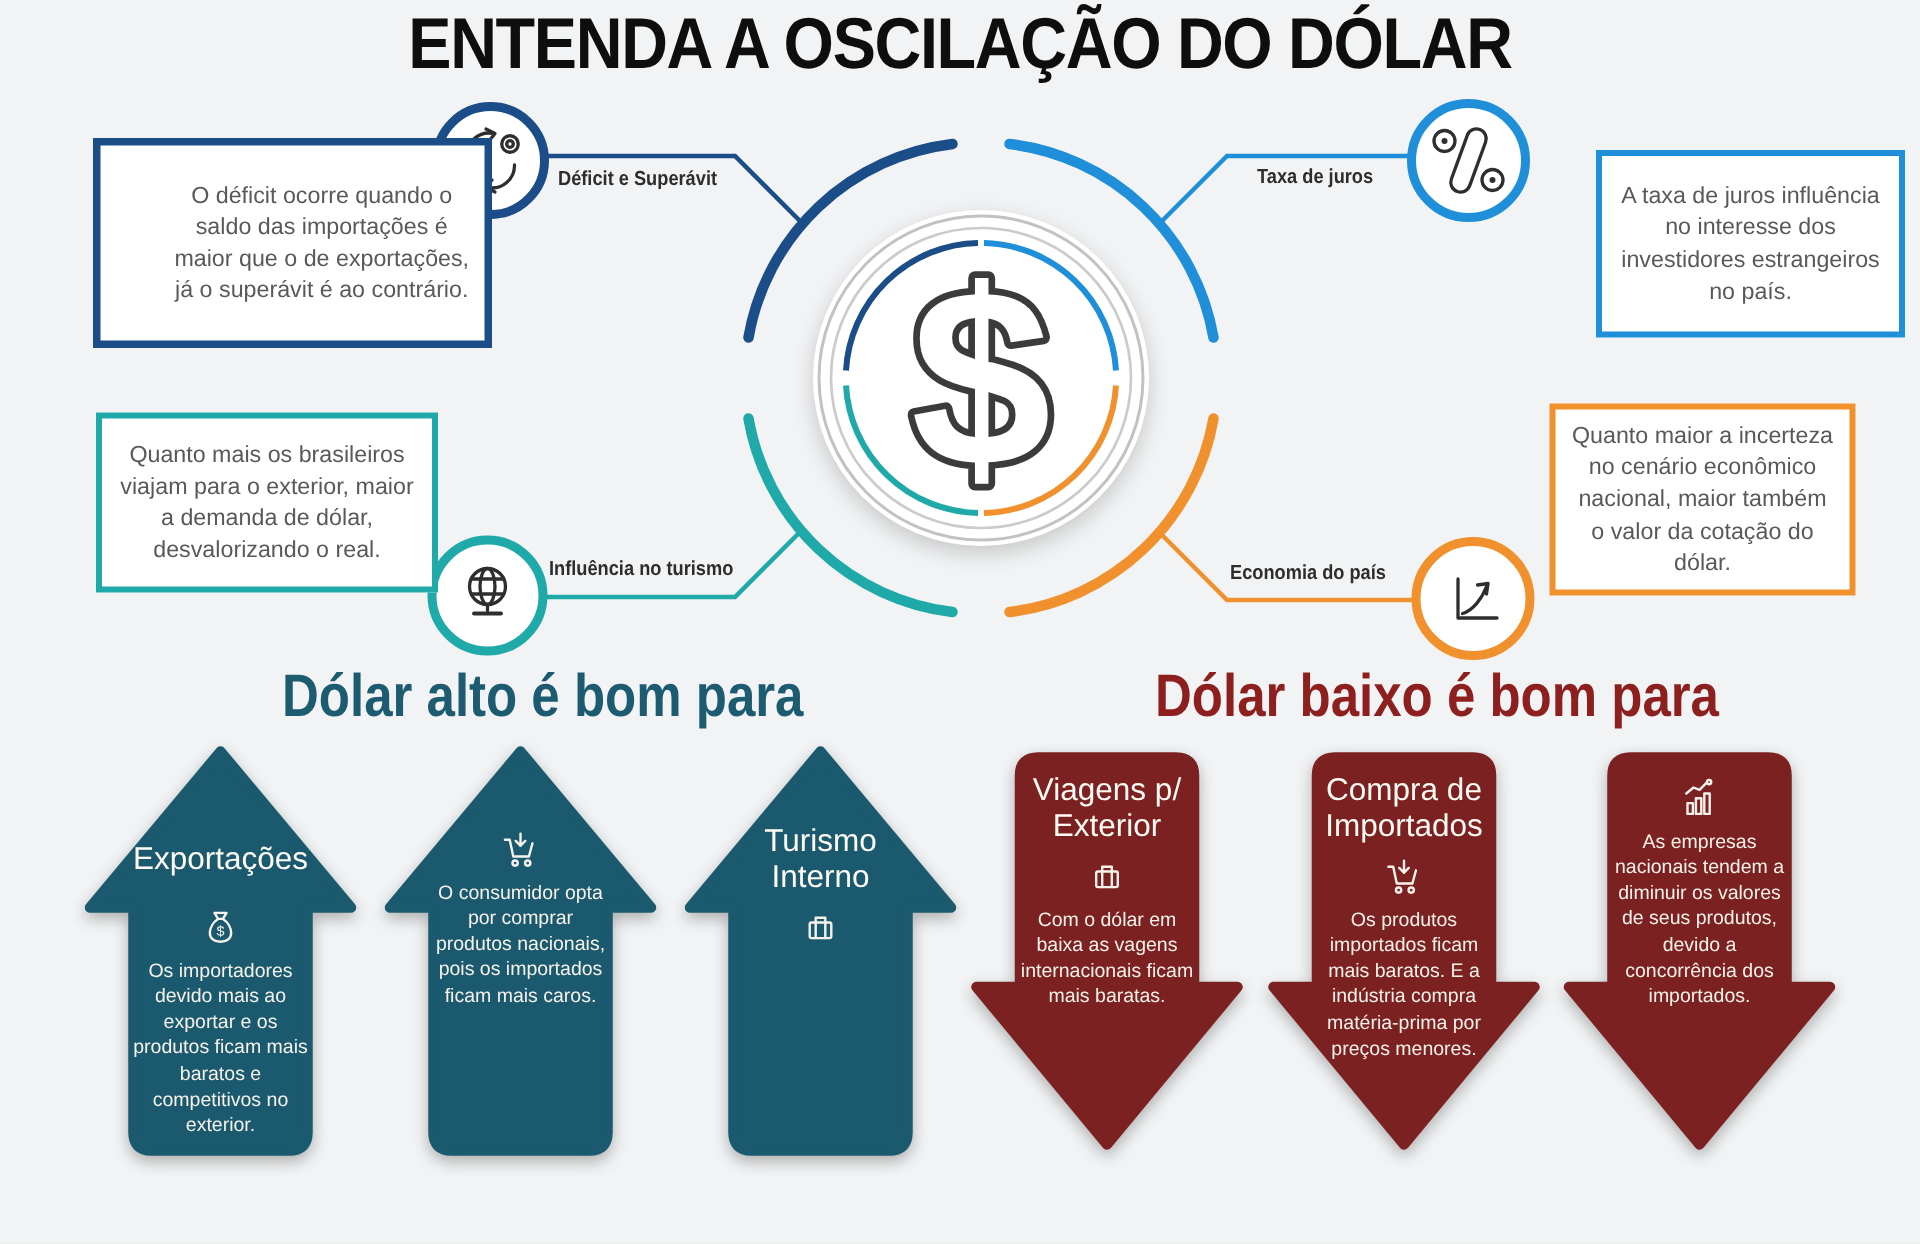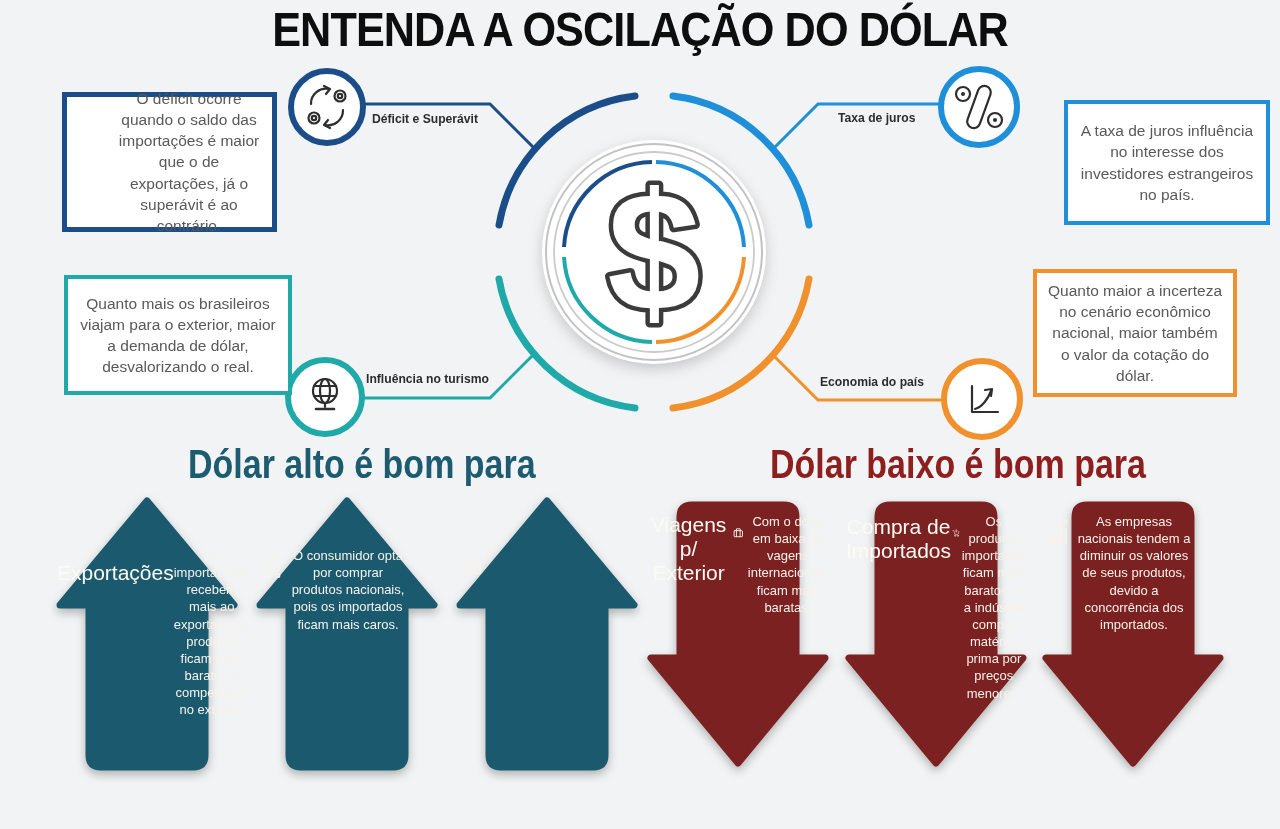--- a/index.html
+++ b/index.html
@@ -30,21 +30,21 @@
     font-family:"Liberation Sans", sans-serif; font-weight:bold; font-size:168px;
     fill:#ffffff; stroke:#3b3b3b; stroke-width:9; paint-order:stroke;
     stroke-linejoin:round; text-anchor:middle;
   }
   
   .box {
     position:absolute; background:#fff; box-sizing:border-box;
     display:flex; align-items:center; justify-content:center; text-align:center;
     color:#595959; font-size:15.5px; line-height:1.36; padding:6px 9px;
   }
-  .box-tl { left:62px;  top:92px;  width:215px; height:140px; border:5px solid #1b4e89;padding-left:48px; }
+  .box-tl { left:62px;  top:92px;  width:266px; height:140px; border:5px solid #1b4e89;padding-left:48px; }
   .box-tr { left:1032px; top:100px; width:206px; height:125px; border:4px solid #1e8fd8;margin-left:32px; }
   .box-bl { left:64px;  top:275px; width:228px; height:120px; border:4px solid #1fa9a9; }
   .box-br { left:1033px; top:269px; width:204px; height:128px; border:4px solid #f0912d;justify-content:center; }
   
   .f-label {
     position:absolute; font-size:13.5px; font-weight:bold; color:#2d2d2d;
     transform:scaleX(.9); transform-origin:left center; white-space:nowrap;
   }
   .lbl-deficit  { left:372px; top:111px; }
   .lbl-juros    { left:838px; top:110px; }
@@ -61,21 +61,21 @@
   
   .card { position:absolute; width:180px; }
   .card.up   { top:497px; height:276px; }
   .card.down { top:500px; height:272px; }
   .card .shape { position:absolute; left:0; top:0; width:100%; height:100%;
                  overflow:visible; filter:drop-shadow(0 4px 5px rgba(0,0,0,.28)); }
   .fill-teal { fill:#1b5a6e; stroke:#1b5a6e; stroke-width:7; stroke-linejoin:round; }
   .fill-red  { fill:#7c2121; stroke:#7c2121; stroke-width:7; stroke-linejoin:round; }
   .card .content {
     position:absolute; left:0; top:0; width:100%; height:100%;
-    display:flex; align-items:flex-start; box-sizing:border-box;
+    display:flex; flex-direction:column; align-items:center; box-sizing:border-box;
   }
   .card.up .content   { padding-top:50px; }
   .card.down .content { padding-top:13px; }
   .card-title {
     color:#fdfaf3; font-size:21px; line-height:1.15; text-align:center;
     min-height:52px; display:flex; align-items:center; justify-content:center; width:140px;
   }
   .cicon { width:32px; height:32px; margin:4px 0 3px 0; }
   .icon-w { stroke:#f7f3ec; stroke-width:2; fill:none; stroke-linecap:round; stroke-linejoin:round; }
   .card-text {
@@ -186,21 +186,21 @@
     </svg>
     <div class="content">
       <div class="card-title">Exportações</div>
       <svg class="cicon" viewBox="0 0 40 40">
         <g class="icon-w">
           <path d="M15,7 H25 L22,12 H18 Z"></path>
           <path d="M18,12 C10,17 7,31 20,31 C33,31 30,17 22,12"></path>
         </g>
         <text x="20" y="26.5" text-anchor="middle" font-size="12" fill="#f7f3ec" font-family="Liberation Sans, sans-serif">$</text>
       </svg>
-      <div class="card-text">Os importadores recebem mais ao exportar e os produtos ficam mais baratos e competitivos no exterior.</div>
+      <div class="card-text">Os importadores devido mais ao exportar e os produtos ficam mais baratos e competitivos no exterior.</div>
     </div>
   </div>
 
   <div class="card up" style="left:257px">
     <svg class="shape" viewBox="0 0 180 276">
       <path class="fill-teal" d="M90,4 L177,108 L148,108 L148,258 Q148,270 136,270 L44,270 Q32,270 32,258 L32,108 L3,108 Z"></path>
     </svg>
     <div class="content">
       <svg class="cicon" viewBox="0 0 40 40">
         <g class="icon-w">
@@ -213,20 +213,21 @@
       </svg>
       <div class="card-text">O consumidor opta por comprar produtos nacionais, pois os importados ficam mais caros.</div>
     </div>
   </div>
 
   <div class="card up" style="left:457px">
     <svg class="shape" viewBox="0 0 180 276">
       <path class="fill-teal" d="M90,4 L177,108 L148,108 L148,258 Q148,270 136,270 L44,270 Q32,270 32,258 L32,108 L3,108 Z"></path>
     </svg>
     <div class="content">
+      <div class="card-title">Turismo Interno</div>
       <svg class="cicon" viewBox="0 0 40 40">
         <g class="icon-w">
           <rect x="11" y="15" width="18" height="13" rx="1.5"></rect>
           <path d="M16,15 V11 H24 V15"></path>
           <path d="M16,15 V28"></path>
           <path d="M24,15 V28"></path>
         </g>
       </svg>
     </div>
   </div>

